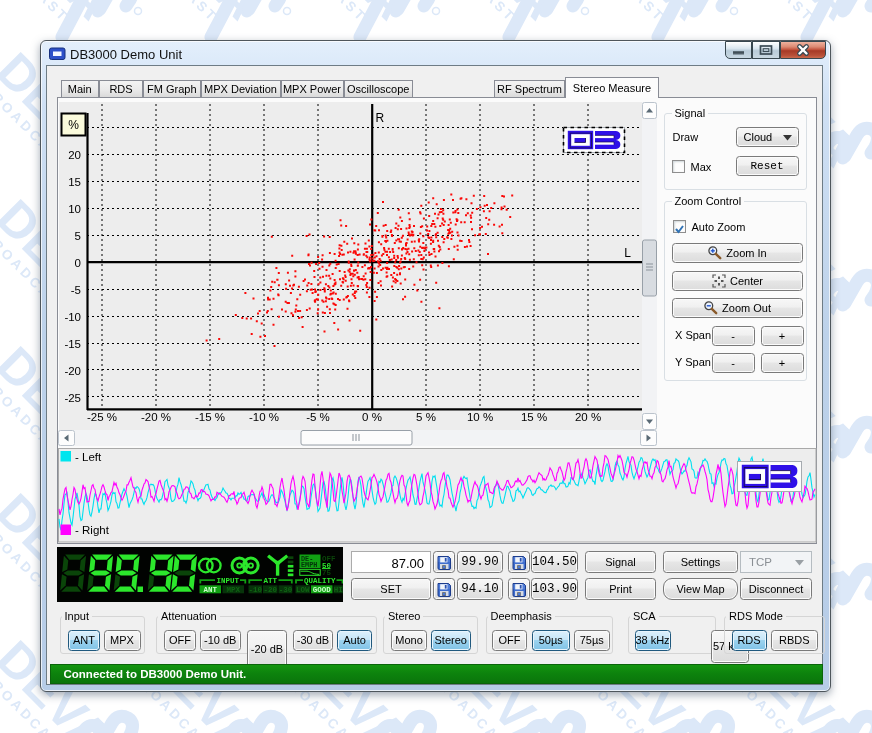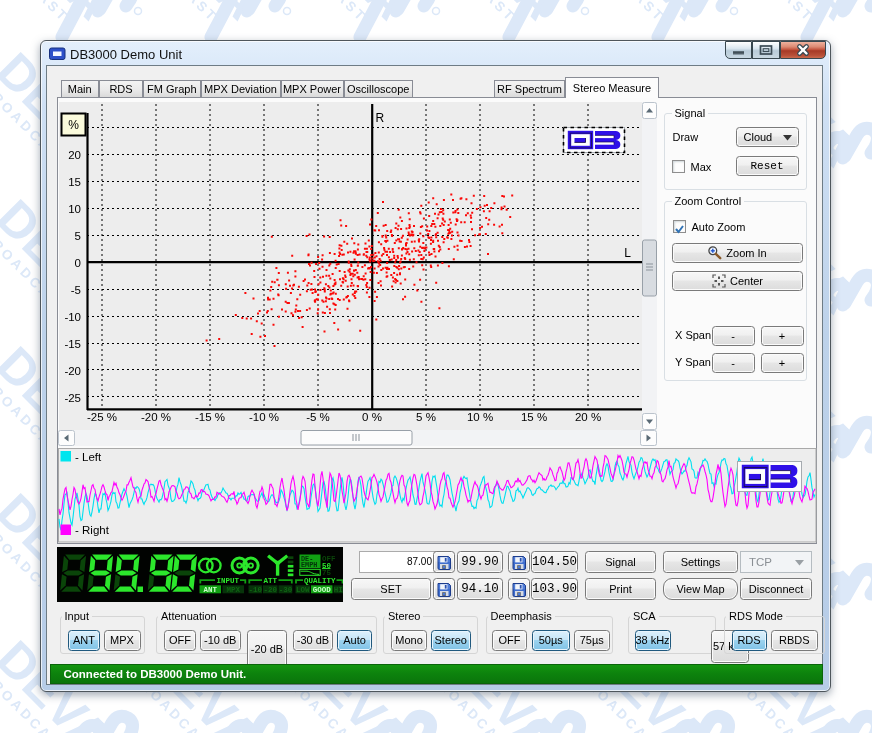--- a/index.html
+++ b/index.html
@@ -968,20 +968,25 @@
               <rect x="2.5" y="6" width="2.5" height="2"></rect>
               <rect x="9" y="6" width="2.5" height="2"></rect>
             </g>
           </svg>Center</div>
 <div class="btn" style="left:614.5px;top:145.5px;width:131px;height:20px;"><svg width="14" height="14" style="margin-right:4px">
             <circle cx="4.8" cy="4.8" r="3.9" fill="#eaf1fb" stroke="#444" stroke-width="1.3"></circle>
             <line x1="2.8" y1="4.8" x2="6.8" y2="4.8" stroke="#2255cc" stroke-width="1.4"></line>
             <line x1="4.8" y1="2.8" x2="4.8" y2="6.8" stroke="#2255cc" stroke-width="1.4"></line>
             <line x1="7.8" y1="7.8" x2="12.2" y2="12.2" stroke="#8a5a2a" stroke-width="2.4" stroke-linecap="round"></line>
           </svg>Zoom In</div>
+<div class="btn" style="left:614.5px;top:200.5px;width:131px;height:20px;"><svg width="14" height="14" style="margin-right:4px">
+            <circle cx="4.8" cy="4.8" r="3.9" fill="#eaf1fb" stroke="#444" stroke-width="1.3"></circle>
+            <line x1="2.8" y1="4.8" x2="6.8" y2="4.8" stroke="#2255cc" stroke-width="1.4"></line>
+            <line x1="7.8" y1="7.8" x2="12.2" y2="12.2" stroke="#8a5a2a" stroke-width="2.4" stroke-linecap="round"></line>
+          </svg>Zoom Out</div>
 <div class="lab" style="left:617.5px;top:231px;">X Span</div>
 <div class="btn" style="left:654px;top:228px;width:43px;height:20px;">-</div>
 <div class="btn" style="left:703px;top:228px;width:43px;height:20px;">+</div>
 <div class="lab" style="left:617.5px;top:258.5px;">Y Span</div>
 <div class="btn" style="left:654px;top:255.5px;width:43px;height:20px;">-</div>
 <div class="btn" style="left:703px;top:255.5px;width:43px;height:20px;">+</div>
 <svg class="abs" style="left:0px;top:350.5px" width="759" height="95" viewBox="57 447 759 95">
           <rect x="57.5" y="447.5" width="757.5" height="93.5" fill="#ededed" stroke="#a9a9a9" stroke-width="1"></rect>
           <polyline points="58,517.9 59,526.0 60,529.4 61,519.2 62,513.0 63,502.5 64,493.8 65,492.8 66,491.6 67,500.9 68,511.7 69,516.8 70,521.8 71,524.0 72,516.4 73,507.5 74,498.0 75,495.0 76,491.8 77,497.8 78,504.6 79,515.6 80,519.6 81,518.7 82,510.7 83,502.3 84,495.9 85,492.5 86,495.3 87,500.8 88,508.5 89,513.7 90,515.2 91,510.8 92,505.1 93,497.9 94,492.7 95,493.3 96,498.3 97,506.2 98,511.9 99,508.0 100,507.9 101,499.9 102,492.7 103,493.6 104,492.0 105,498.1 106,502.5 107,509.5 108,507.3 109,503.9 110,500.1 111,493.9 112,491.3 113,492.5 114,491.8 115,500.8 116,502.6 117,507.0 118,506.8 119,501.8 120,497.5 121,493.0 122,490.2 123,487.7 124,489.9 125,491.3 126,495.1 127,500.8 128,506.6 129,502.7 130,500.7 131,498.7 132,495.9 133,491.6 134,486.6 135,487.4 136,485.6 137,486.3 138,487.8 139,491.2 140,497.7 141,498.0 142,501.3 143,503.3 144,500.8 145,499.6 146,496.4 147,491.7 148,488.1 149,483.6 150,483.1 151,483.8 152,483.4 153,484.9 154,489.2 155,494.5 156,497.5 157,499.3 158,501.1 159,498.5 160,498.9 161,497.0 162,493.0 163,487.4 164,480.7 165,479.7 166,478.5 167,484.1 168,486.7 169,490.2 170,498.0 171,500.6 172,500.3 173,499.4 174,497.9 175,491.4 176,486.1 177,483.2 178,476.7 179,480.9 180,483.5 181,487.7 182,494.1 183,500.2 184,500.1 185,502.0 186,499.1 187,491.3 188,489.6 189,484.9 190,479.9 191,481.1 192,482.9 193,486.9 194,489.2 195,495.3 196,496.7 197,499.8 198,497.6 199,497.4 200,496.0 201,491.0 202,489.5 203,488.7 204,485.9 205,483.8 206,483.8 207,483.3 208,487.9 209,488.9 210,493.5 211,495.9 212,497.9 213,498.3 214,499.5 215,497.5 216,496.7 217,493.6 218,491.9 219,492.0 220,491.9 221,489.9 222,487.0 223,488.8 224,490.3 225,492.1 226,492.2 227,494.3 228,497.4 229,497.4 230,499.0 231,497.2 232,497.2 233,497.3 234,496.8 235,494.7 236,494.8 237,492.0 238,493.3 239,492.8 240,491.4 241,494.5 242,495.4 243,498.2 244,498.0 245,499.7 246,499.9 247,495.6 248,494.9 249,495.2 250,493.5 251,493.7 252,493.6 253,493.6 254,497.1 255,498.1 256,500.0 257,500.2 258,499.7 259,495.9 260,494.3 261,491.8 262,496.0 263,493.9 264,496.3 265,498.8 266,500.2 267,501.0 268,500.2 269,497.6 270,494.9 271,493.6 272,494.6 273,497.1 274,498.5 275,502.1 276,501.2 277,501.7 278,499.7 279,496.3 280,488.8 281,490.5 282,493.1 283,496.7 284,500.1 285,505.0 286,508.8 287,504.9 288,499.7 289,494.0 290,491.8 291,489.2 292,490.1 293,492.5 294,502.7 295,502.9 296,507.5 297,506.0 298,502.1 299,496.5 300,491.4 301,484.9 302,485.6 303,487.7 304,495.7 305,501.6 306,508.3 307,507.7 308,507.7 309,504.8 310,496.1 311,490.5 312,483.9 313,482.9 314,486.9 315,492.8 316,502.2 317,510.3 318,508.7 319,507.0 320,499.1 321,490.3 322,481.7 323,480.6 324,484.9 325,493.3 326,502.8 327,510.2 328,509.9 329,504.9 330,491.9 331,479.2 332,476.9 333,481.6 334,491.5 335,504.1 336,509.8 337,509.5 338,501.0 339,490.4 340,480.8 341,476.3 342,482.3 343,493.1 344,504.6 345,508.8 346,504.0 347,496.5 348,485.3 349,478.4 350,479.0 351,485.9 352,496.0 353,503.4 354,508.1 355,502.7 356,491.9 357,480.4 358,475.9 359,479.4 360,484.7 361,495.9 362,502.6 363,506.5 364,499.7 365,493.8 366,486.1 367,480.1 368,478.7 369,476.6 370,481.2 371,489.4 372,496.1 373,500.3 374,503.3 375,501.8 376,493.3 377,489.0 378,480.4 379,481.4 380,478.1 381,479.3 382,483.0 383,487.3 384,491.9 385,496.2 386,501.2 387,500.9 388,498.6 389,495.4 390,491.7 391,485.0 392,484.7 393,476.8 394,475.1 395,476.7 396,479.7 397,483.5 398,488.3 399,494.1 400,498.7 401,501.3 402,497.4 403,499.1 404,493.3 405,487.7 406,482.8 407,479.1 408,477.7 409,476.0 410,480.9 411,486.7 412,494.0 413,497.5 414,503.2 415,503.3 416,497.8 417,493.1 418,486.9 419,480.6 420,476.4 421,472.6 422,481.2 423,484.9 424,488.8 425,494.3 426,501.9 427,503.0 428,502.9 429,498.5 430,490.5 431,480.4 432,475.2 433,476.0 434,474.8 435,481.2 436,487.0 437,495.0 438,501.5 439,504.9 440,504.0 441,505.7 442,497.9 443,493.5 444,485.3 445,478.9 446,474.0 447,474.1 448,475.8 449,478.7 450,485.5 451,492.0 452,496.5 453,502.9 454,505.7 455,510.1 456,504.3 457,501.8 458,499.8 459,491.9 460,487.7 461,481.7 462,477.4 463,475.4 464,476.9 465,477.5 466,476.9 467,484.0 468,489.9 469,496.0 470,501.4 471,505.4 472,505.1 473,507.6 474,506.3 475,507.1 476,499.6 477,497.8 478,491.1 479,485.4 480,482.8 481,480.0 482,476.6 483,475.5 484,483.7 485,487.3 486,491.4 487,498.8 488,500.8 489,506.6 490,505.8 491,504.8 492,498.5 493,494.2 494,486.3 495,483.6 496,481.4 497,483.9 498,488.7 499,494.7 500,499.5 501,502.1 502,502.4 503,498.7 504,494.3 505,489.8 506,485.2 507,485.4 508,488.1 509,489.7 510,494.5 511,497.2 512,500.4 513,499.9 514,497.3 515,489.9 516,489.3 517,487.1 518,490.8 519,490.1 520,492.4 521,494.2 522,497.0 523,494.7 524,492.3 525,490.3 526,487.3 527,486.6 528,487.4 529,488.6 530,490.1 531,493.6 532,494.4 533,493.0 534,492.5 535,489.8 536,487.6 537,487.3 538,485.8 539,486.6 540,488.8 541,488.9 542,489.9 543,491.1 544,491.6 545,491.6 546,489.0 547,488.0 548,485.2 549,485.0 550,483.9 551,485.5 552,484.8 553,485.4 554,486.6 555,488.7 556,487.3 557,485.8 558,484.9 559,482.2 560,482.1 561,482.5 562,479.6 563,482.7 564,482.6 565,485.9 566,485.9 567,485.1 568,481.7 569,482.9 570,476.7 571,476.8 572,478.2 573,479.6 574,482.1 575,483.8 576,483.9 577,484.8 578,480.1 579,473.9 580,475.0 581,472.2 582,476.9 583,479.3 584,482.8 585,480.8 586,478.6 587,476.4 588,469.5 589,468.9 590,472.5 591,477.4 592,480.4 593,480.4 594,483.6 595,474.6 596,468.9 597,463.4 598,468.0 599,472.5 600,479.2 601,480.5 602,479.2 603,474.6 604,470.4 605,464.9 606,462.8 607,465.0 608,471.6 609,476.0 610,480.1 611,480.6 612,479.1 613,472.9 614,465.0 615,461.5 616,460.1 617,464.0 618,465.6 619,472.0 620,474.4 621,477.4 622,478.9 623,476.0 624,468.0 625,462.3 626,459.1 627,455.4 628,460.8 629,462.4 630,464.3 631,471.3 632,475.0 633,477.7 634,474.6 635,472.0 636,469.5 637,465.8 638,461.2 639,459.8 640,456.6 641,457.2 642,460.3 643,465.0 644,470.4 645,473.3 646,476.1 647,473.9 648,471.0 649,467.0 650,463.0 651,459.5 652,457.9 653,459.4 654,458.7 655,462.6 656,466.7 657,467.7 658,470.7 659,471.9 660,469.8 661,467.2 662,463.7 663,460.5 664,460.2 665,458.9 666,458.9 667,463.8 668,467.5 669,473.3 670,470.7 671,470.1 672,468.7 673,462.4 674,461.7 675,457.9 676,459.0 677,459.4 678,461.3 679,466.8 680,470.5 681,473.0 682,471.7 683,469.9 684,470.1 685,466.3 686,464.3 687,459.1 688,456.8 689,458.8 690,460.8 691,468.0 692,468.5 693,470.3 694,476.7 695,477.1 696,476.8 697,471.4 698,473.6 699,469.7 700,465.6 701,463.6 702,459.4 703,459.7 704,457.9 705,459.6 706,460.3 707,463.2 708,468.5 709,472.6 710,473.1 711,482.3 712,481.8 713,485.3 714,482.1 715,482.9 716,477.2 717,473.4 718,471.5 719,468.3 720,461.9 721,459.0 722,459.2 723,457.4 724,457.9 725,462.8 726,464.6 727,471.0 728,476.8 729,484.0 730,487.2 731,492.9 732,492.6 733,486.4 734,481.7 735,476.1 736,470.3 737,461.7 738,457.2 739,459.3 740,463.5 741,470.3 742,476.9 743,483.6 744,491.4 745,494.1 746,494.1 747,487.1 748,477.0 749,468.6 750,457.8 751,456.0 752,461.6 753,470.6 754,481.4 755,492.0 756,498.8 757,500.9 758,493.4 759,484.8 760,471.3 761,462.3 762,457.5 763,464.3 764,471.5 765,486.1 766,492.5 767,499.2 768,498.5 769,491.4 770,481.7 771,468.2 772,463.4 773,464.9 774,469.2 775,477.3 776,489.0 777,498.2 778,501.4 779,500.0 780,495.2 781,487.3 782,477.6 783,470.3 784,469.1 785,467.3 786,469.9 787,480.6 788,488.0 789,494.0 790,500.0 791,498.9 792,495.8 793,487.6 794,482.2 795,475.0 796,472.9 797,469.7 798,472.5 799,477.9 800,487.2 801,493.2 802,496.7 803,495.2 804,493.7 805,488.0 806,480.3 807,475.9 808,474.8 809,471.6 810,478.7 811,486.9 812,490.9 813,496.0 814,493.5" fill="none" stroke="#00dff0" stroke-width="1.1"></polyline>
           <polyline points="58,507.8 59,513.8 60,509.9 61,507.6 62,498.4 63,492.8 64,487.9 65,486.5 66,494.1 67,499.5 68,504.0 69,508.9 70,505.3 71,498.5 72,493.3 73,486.6 74,488.5 75,494.6 76,498.2 77,501.6 78,503.0 79,500.8 80,497.3 81,491.0 82,483.7 83,487.6 84,486.6 85,493.9 86,501.0 87,500.5 88,500.7 89,494.1 90,489.5 91,484.8 92,483.7 93,487.3 94,488.5 95,494.4 96,497.8 97,499.9 98,495.9 99,493.0 100,489.7 101,485.5 102,483.8 103,486.0 104,489.7 105,492.8 106,493.6 107,499.5 108,495.5 109,494.3 110,491.6 111,490.5 112,485.9 113,481.4 114,484.1 115,482.3 116,486.4 117,488.1 118,491.8 119,493.8 120,496.9 121,499.3 122,497.4 123,494.7 124,491.9 125,490.1 126,483.8 127,483.9 128,481.3 129,479.3 130,476.7 131,481.6 132,486.0 133,487.0 134,489.9 135,491.7 136,497.7 137,501.2 138,496.9 139,495.6 140,495.0 141,489.2 142,486.3 143,483.0 144,481.9 145,478.6 146,479.5 147,480.5 148,485.7 149,488.9 150,496.1 151,495.6 152,497.6 153,500.3 154,494.8 155,492.6 156,487.9 157,484.1 158,480.0 159,479.4 160,483.5 161,486.3 162,488.8 163,491.4 164,498.7 165,497.6 166,500.3 167,497.0 168,490.7 169,489.1 170,486.3 171,484.7 172,484.5 173,485.0 174,485.7 175,490.6 176,492.3 177,496.2 178,497.7 179,497.3 180,495.7 181,493.2 182,491.7 183,488.2 184,488.0 185,485.8 186,486.1 187,486.6 188,489.4 189,491.9 190,492.9 191,496.7 192,496.7 193,497.9 194,496.1 195,494.3 196,495.9 197,495.0 198,492.0 199,492.2 200,489.0 201,488.5 202,490.8 203,490.1 204,491.1 205,493.2 206,493.2 207,493.8 208,494.8 209,497.4 210,499.9 211,498.4 212,498.5 213,497.8 214,495.9 215,496.0 216,491.2 217,492.1 218,493.2 219,492.4 220,494.0 221,495.4 222,495.8 223,496.3 224,497.7 225,499.8 226,501.3 227,498.5 228,494.5 229,494.6 230,493.1 231,492.6 232,493.3 233,490.4 234,498.5 235,499.5 236,503.0 237,501.3 238,497.6 239,496.7 240,496.7 241,493.3 242,492.7 243,491.3 244,495.0 245,499.2 246,500.7 247,502.4 248,500.0 249,494.7 250,491.2 251,489.2 252,491.1 253,492.8 254,496.6 255,504.4 256,506.9 257,502.7 258,495.4 259,490.2 260,490.0 261,485.9 262,488.9 263,497.8 264,499.5 265,503.4 266,502.4 267,499.8 268,491.5 269,483.4 270,483.1 271,485.4 272,487.3 273,495.8 274,503.3 275,503.6 276,505.5 277,501.6 278,494.7 279,486.3 280,481.0 281,477.0 282,483.4 283,488.9 284,497.0 285,504.1 286,509.6 287,506.6 288,500.0 289,490.9 290,482.7 291,478.3 292,475.3 293,479.7 294,486.3 295,498.5 296,503.1 297,508.9 298,503.7 299,499.1 300,491.3 301,479.0 302,475.4 303,477.3 304,480.3 305,490.7 306,502.0 307,503.8 308,506.2 309,496.9 310,486.7 311,478.9 312,473.1 313,473.5 314,484.3 315,496.4 316,501.2 317,505.5 318,497.2 319,484.9 320,474.4 321,470.3 322,477.2 323,487.0 324,496.7 325,500.9 326,506.6 327,493.4 328,480.4 329,472.2 330,474.2 331,480.2 332,489.1 333,499.8 334,500.6 335,496.4 336,488.2 337,480.0 338,472.0 339,474.5 340,479.8 341,489.8 342,495.4 343,502.1 344,497.4 345,491.8 346,480.6 347,475.2 348,474.2 349,476.5 350,481.7 351,488.6 352,495.2 353,500.3 354,498.6 355,495.7 356,488.8 357,482.3 358,476.9 359,475.8 360,475.0 361,477.1 362,483.5 363,490.5 364,494.0 365,496.6 366,497.9 367,498.9 368,494.9 369,489.8 370,483.6 371,476.6 372,475.8 373,473.4 374,475.6 375,478.1 376,481.3 377,486.4 378,493.6 379,496.3 380,500.4 381,497.7 382,495.9 383,490.4 384,484.9 385,479.3 386,477.6 387,473.2 388,472.3 389,478.8 390,481.2 391,486.6 392,492.1 393,497.7 394,501.6 395,498.1 396,497.3 397,494.2 398,485.0 399,479.6 400,476.3 401,474.3 402,475.1 403,484.1 404,485.7 405,493.9 406,502.0 407,504.6 408,501.5 409,499.6 410,490.0 411,483.0 412,477.2 413,473.4 414,474.1 415,478.9 416,484.6 417,492.8 418,500.9 419,503.9 420,503.2 421,501.7 422,495.4 423,491.0 424,482.7 425,475.0 426,473.2 427,471.6 428,476.6 429,482.2 430,490.7 431,494.2 432,500.4 433,503.5 434,508.0 435,505.5 436,503.0 437,497.4 438,491.4 439,484.2 440,479.8 441,477.8 442,472.9 443,471.6 444,478.9 445,479.3 446,485.8 447,489.1 448,496.8 449,497.2 450,501.0 451,503.8 452,506.0 453,503.6 454,500.6 455,495.5 456,489.9 457,483.9 458,482.4 459,479.5 460,476.7 461,479.7 462,479.4 463,485.4 464,489.0 465,494.1 466,497.3 467,501.0 468,499.3 469,500.1 470,497.2 471,491.7 472,487.2 473,483.4 474,480.7 475,483.4 476,484.2 477,486.9 478,491.7 479,494.9 480,497.9 481,494.9 482,494.2 483,489.2 484,484.0 485,484.1 486,483.1 487,482.2 488,487.7 489,491.4 490,491.3 491,492.3 492,492.8 493,487.6 494,485.4 495,484.6 496,480.1 497,482.6 498,484.7 499,487.3 500,487.9 501,488.9 502,489.2 503,487.2 504,485.2 505,482.9 506,479.6 507,479.4 508,482.2 509,484.2 510,486.8 511,486.2 512,485.2 513,484.5 514,481.1 515,479.8 516,480.9 517,476.9 518,480.7 519,479.6 520,482.1 521,484.0 522,484.1 523,483.2 524,482.1 525,480.5 526,478.9 527,475.6 528,474.8 529,474.8 530,478.0 531,478.9 532,480.9 533,479.3 534,481.7 535,480.1 536,477.3 537,474.2 538,471.8 539,472.9 540,473.8 541,474.5 542,478.9 543,477.5 544,479.2 545,478.6 546,475.7 547,474.2 548,471.2 549,466.9 550,468.5 551,470.1 552,473.9 553,476.4 554,479.7 555,479.4 556,472.5 557,470.5 558,466.5 559,465.8 560,468.5 561,470.8 562,475.1 563,479.4 564,477.6 565,471.1 566,467.2 567,461.9 568,461.8 569,465.8 570,470.9 571,477.6 572,478.7 573,475.8 574,468.2 575,462.1 576,461.3 577,458.7 578,463.3 579,471.6 580,477.2 581,476.6 582,470.0 583,466.5 584,459.9 585,457.7 586,459.8 587,466.1 588,473.1 589,477.1 590,476.9 591,471.4 592,464.7 593,460.1 594,455.5 595,457.4 596,459.1 597,465.1 598,472.2 599,475.4 600,474.9 601,475.1 602,466.7 603,461.9 604,454.6 605,455.1 606,456.7 607,458.5 608,462.8 609,467.3 610,472.4 611,474.8 612,477.7 613,473.2 614,470.2 615,465.5 616,461.1 617,454.5 618,456.6 619,454.6 620,457.0 621,459.7 622,464.7 623,471.4 624,472.8 625,473.0 626,476.2 627,472.2 628,469.0 629,462.5 630,459.4 631,455.7 632,456.1 633,459.0 634,463.5 635,468.1 636,470.5 637,474.1 638,477.7 639,474.4 640,475.4 641,469.4 642,465.7 643,461.5 644,460.8 645,462.1 646,461.3 647,468.2 648,471.3 649,475.3 650,475.3 651,477.7 652,473.4 653,471.9 654,466.4 655,464.9 656,459.5 657,460.4 658,464.0 659,471.3 660,473.7 661,479.9 662,480.8 663,478.7 664,477.7 665,473.9 666,468.8 667,466.3 668,459.5 669,465.9 670,465.3 671,470.0 672,476.0 673,479.6 674,483.1 675,486.9 676,483.7 677,482.8 678,478.3 679,473.0 680,469.7 681,466.7 682,464.6 683,462.6 684,464.2 685,469.3 686,472.4 687,477.1 688,481.1 689,485.1 690,490.2 691,492.1 692,491.9 693,492.0 694,492.6 695,485.7 696,482.9 697,478.2 698,472.1 699,467.6 700,466.2 701,465.2 702,464.0 703,466.3 704,470.5 705,473.8 706,478.7 707,488.3 708,492.3 709,498.1 710,500.6 711,500.6 712,496.6 713,490.1 714,482.9 715,473.1 716,468.8 717,463.3 718,468.5 719,466.5 720,472.3 721,482.9 722,491.6 723,498.8 724,505.5 725,503.2 726,495.7 727,486.9 728,479.8 729,470.9 730,467.3 731,469.8 732,473.9 733,486.6 734,497.5 735,504.2 736,504.8 737,500.7 738,491.2 739,481.2 740,473.4 741,469.1 742,471.4 743,479.1 744,491.7 745,502.1 746,507.1 747,504.3 748,493.1 749,483.5 750,474.9 751,473.0 752,473.3 753,480.6 754,489.5 755,499.8 756,505.9 757,506.0 758,500.9 759,493.0 760,484.9 761,479.2 762,472.0 763,475.4 764,479.8 765,489.4 766,495.8 767,502.0 768,503.4 769,504.2 770,496.3 771,491.0 772,482.8 773,480.5 774,475.5 775,480.7 776,484.7 777,492.4 778,495.7 779,498.5 780,502.3 781,501.8 782,496.7 783,489.7 784,485.7 785,480.2 786,479.4 787,484.0 788,490.5 789,494.9 790,499.4 791,502.7 792,498.5 793,495.6 794,491.0 795,484.8 796,485.6 797,485.7 798,490.4 799,496.3 800,498.7 801,500.8 802,496.5 803,492.5 804,485.2 805,486.6 806,487.6 807,490.3 808,494.9 809,498.8 810,498.7 811,498.2 812,491.0 813,489.9 814,487.8" fill="none" stroke="#ff00ff" stroke-width="1.1"></polyline>
@@ -1096,21 +1101,21 @@
         <path d="M296,583.5 V580.2 H303" fill="none" stroke="#11a013" stroke-width="1.8"></path>
         <text x="304" y="583.3" font-family="Liberation Mono" font-weight="bold" font-size="7.5" fill="#2ce72c">QUALITY</text>
         <path d="M336.5,580.2 H342.5 V583.5" fill="none" stroke="#11a013" stroke-width="1.8"></path>
         <rect x="295.5" y="585.3" width="14.5" height="8" fill="#07340a"></rect>
         <text x="302.75" y="592" text-anchor="middle" font-family="Liberation Mono" font-weight="bold" font-size="7.5" fill="#0f6413">LOW</text>
         <rect x="311" y="585.3" width="21.5" height="8" fill="#11a013"></rect>
         <text x="321.75" y="592" text-anchor="middle" font-family="Liberation Mono" font-weight="bold" font-size="7.5" fill="#ccffcc">GOOD</text>
         <rect x="333.5" y="585.3" width="9.5" height="8" fill="#07340a"></rect>
         <text x="338.25" y="592" text-anchor="middle" font-family="Liberation Mono" font-weight="bold" font-size="7.5" fill="#0f6413">HI</text>
       </svg>
-<div class="abs" style="left:312px;top:485px;width:80px;height:22px;background:#fff;border:1px solid #ababab;font-size:10px;text-align:right;padding:4px 6px 0 0;">87.00</div>
+<div class="abs" style="left:304px;top:485px;width:80px;height:22px;background:#fff;border:1px solid #ababab;font-size:13px;text-align:right;padding:4px 6px 0 0;">87.00</div>
 <div class="btn" style="left:304px;top:512px;width:80px;height:22px;">SET</div>
 <div class="btn mono" style="left:410px;top:485px;width:46px;height:22px;">99.90</div>
 <div class="btn mono" style="left:410px;top:512px;width:46px;height:22px;">94.10</div>
 <div class="btn mono" style="left:484px;top:485px;width:47px;height:22px;">104.50</div>
 <div class="btn mono" style="left:484px;top:512px;width:47px;height:22px;">103.90</div>
 <div class="btn" style="left:386px;top:485px;width:22px;height:22px;">
         <svg width="16" height="16" style="margin-top:2px">
           <path d="M2,1.5 H12.5 L14.5,3.5 V13 a1.5,1.5 0 0 1 -1.5,1.5 H3.5 A1.5,1.5 0 0 1 2,13 Z" fill="#3f6ecf" stroke="#1c3c8c" stroke-width="1"></path>
           <path d="M2.5,2 H12 L14,4 V7 H2.5 Z" fill="#5d88df" opacity="0.55"></path>
           <rect x="4.2" y="2.2" width="7.2" height="5.2" fill="#f2f5fa"></rect>

